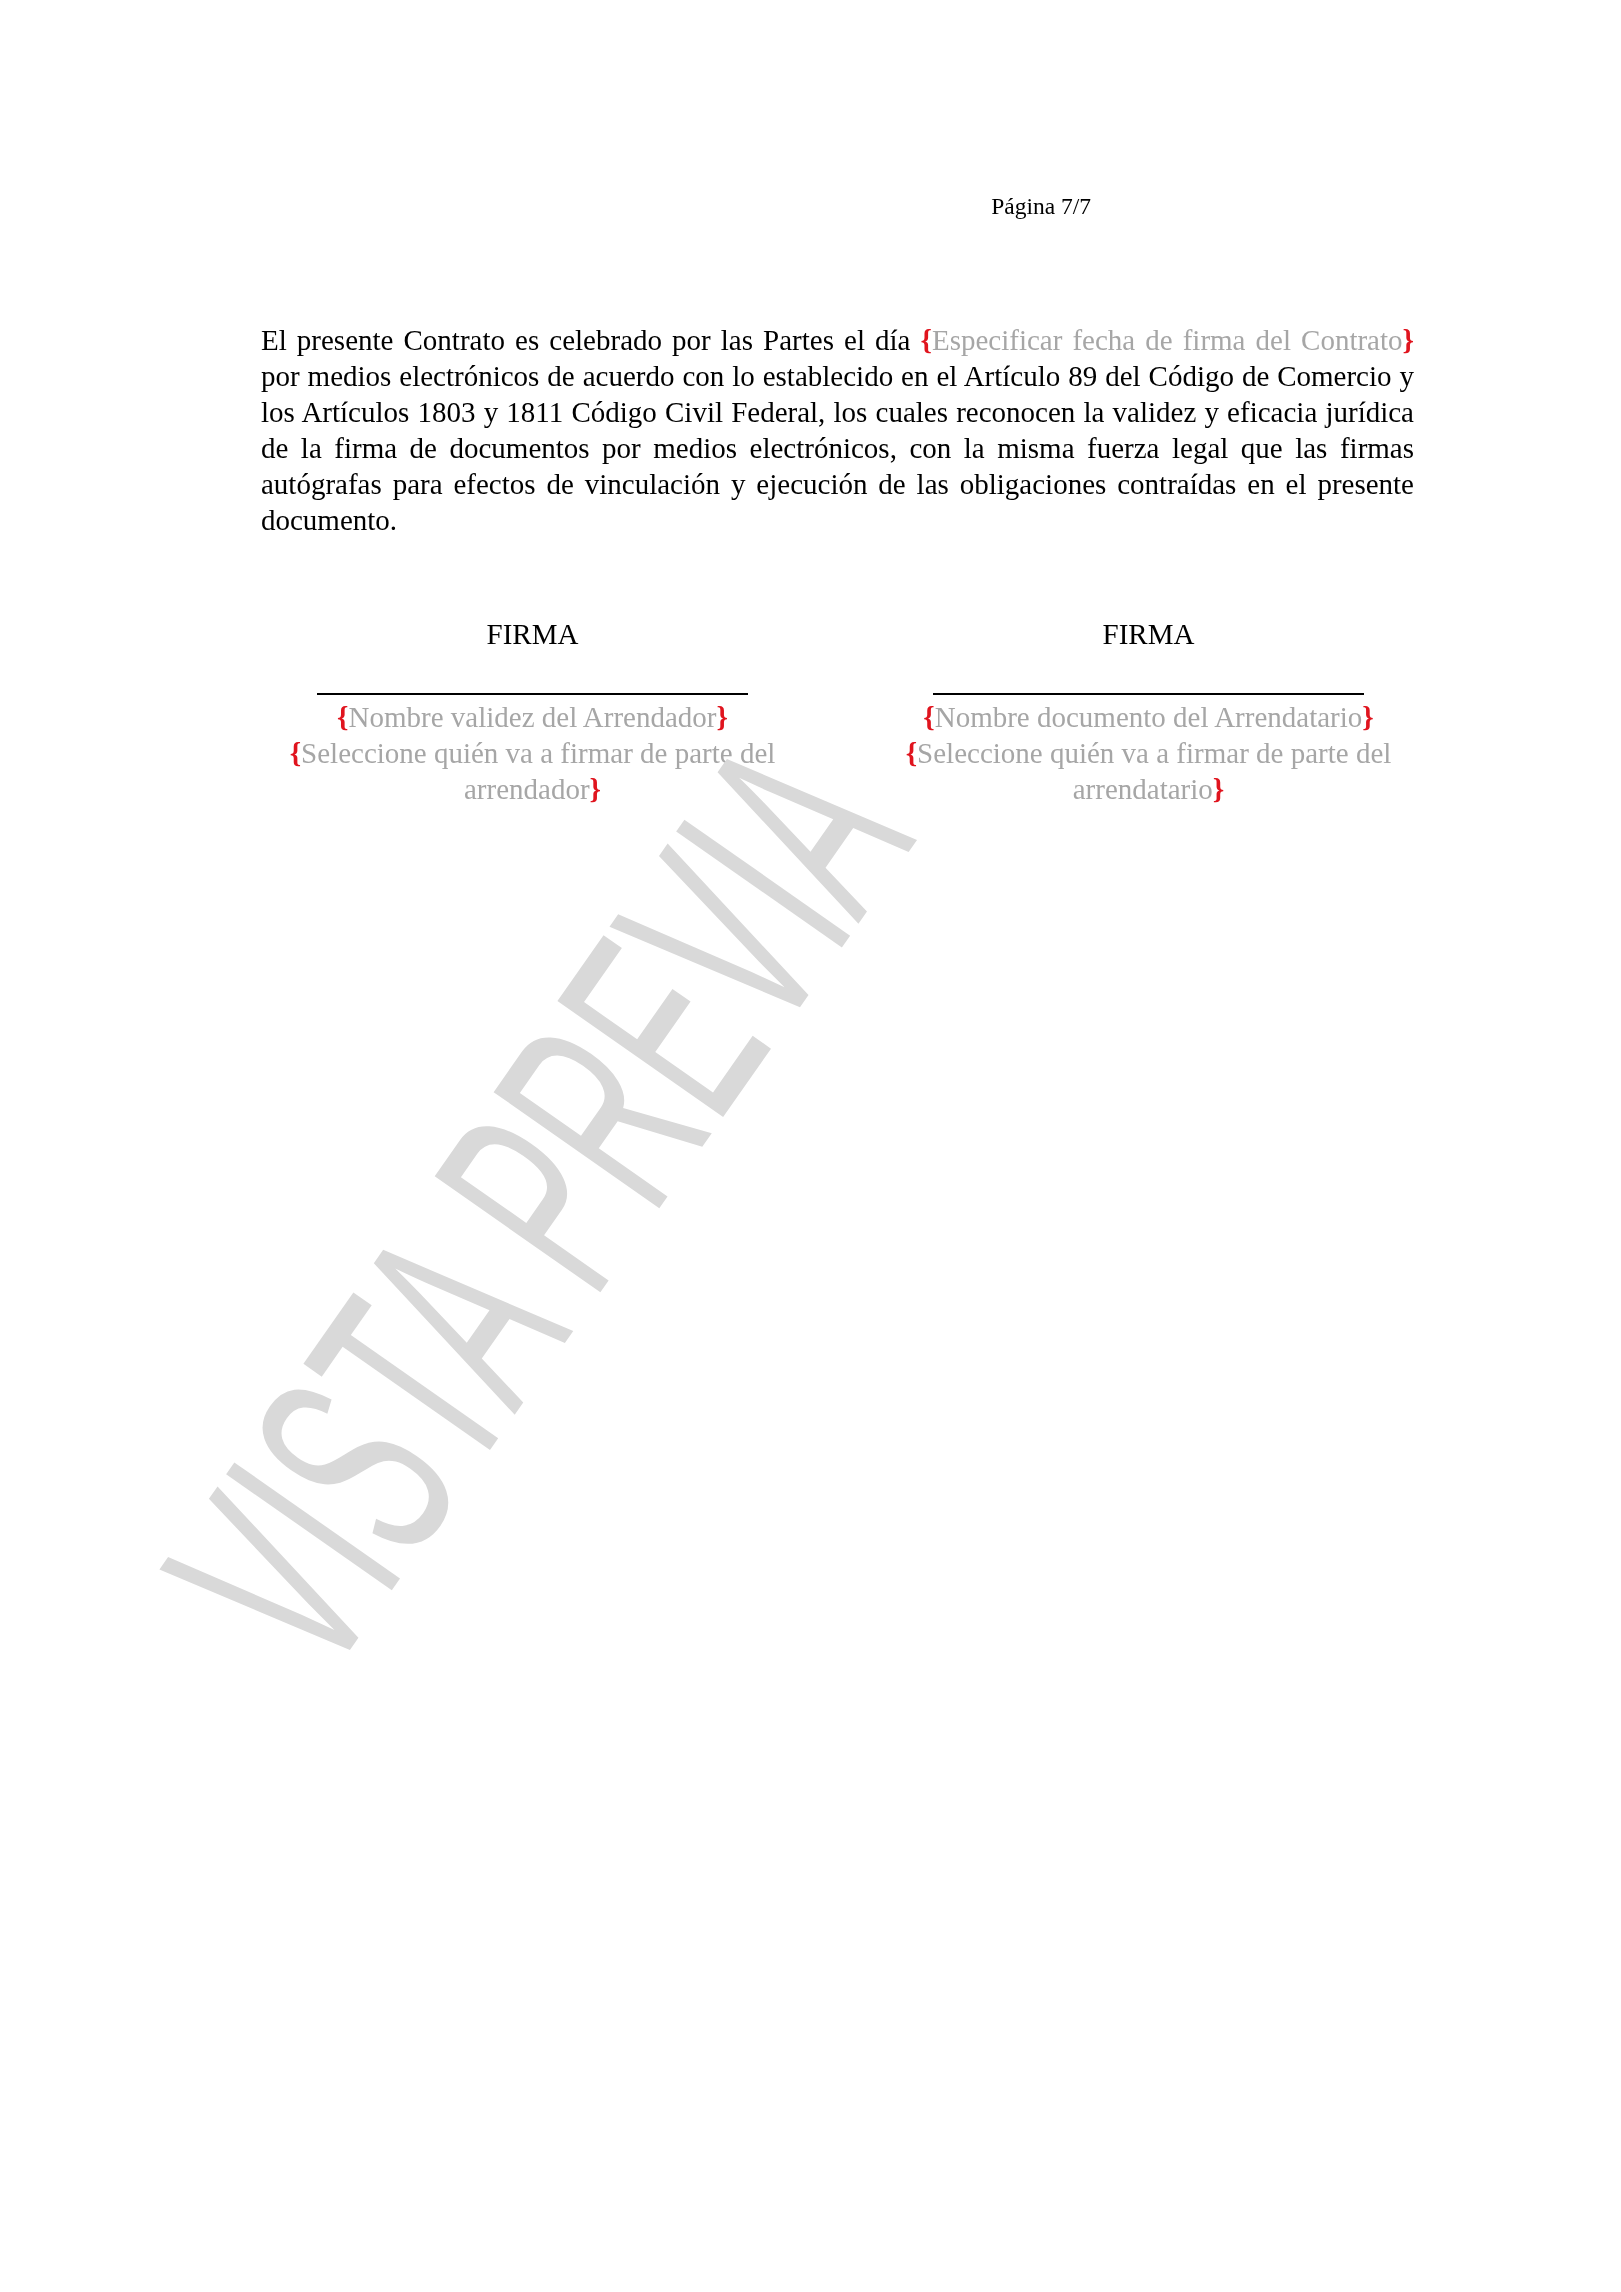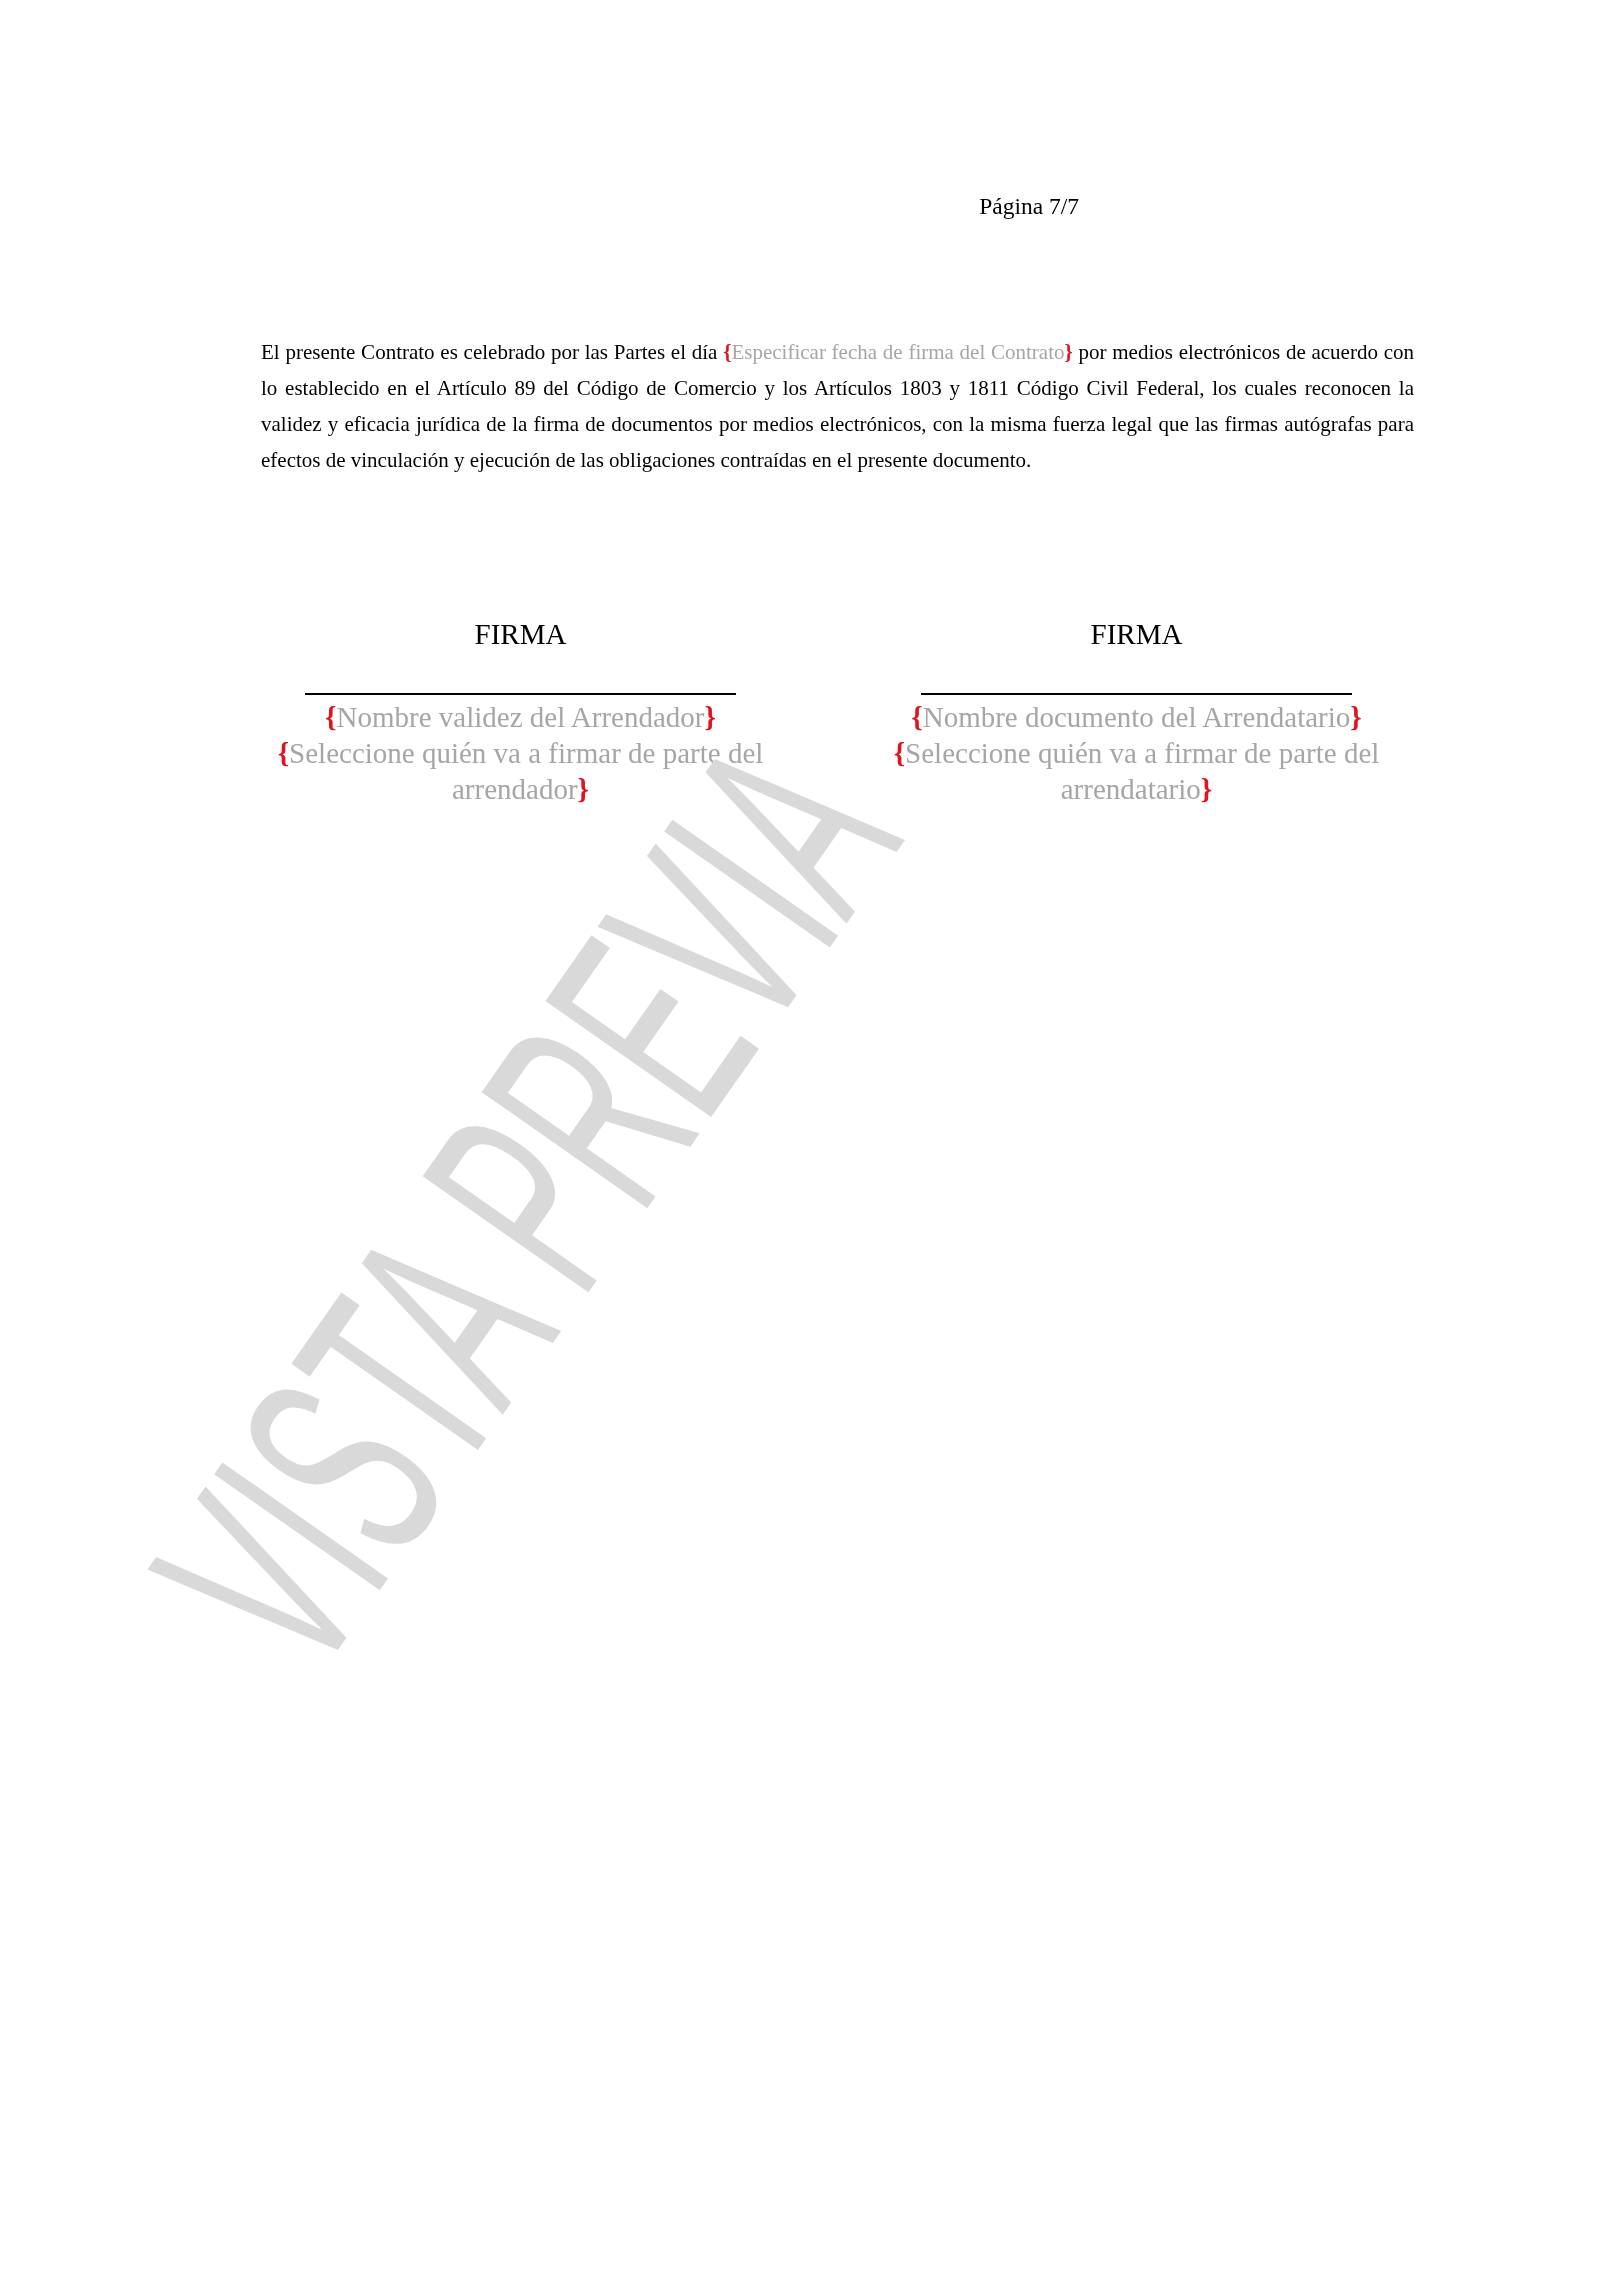--- a/index.html
+++ b/index.html
@@ -10,42 +10,42 @@
   body {
     width: 1621px;
     height: 2293px;
     position: relative;
     overflow: hidden;
     font-family: "Liberation Serif", "DejaVu Serif", serif;
     color: #000000;
   }
   .page {
     position: absolute;
-    left: 4px; top: 0;
+    left: 16px; top: 0;
     width: 1296px;
     height: 2293px;
     background: #ffffff;
   }
   .page-number {
     position: absolute;
     top: 192px;
     right: 221px;
     font-size: 23.5px;
     line-height: 29px;
   }
   .body-text {
     position: absolute;
     left: 245px;
     top: 322px;
     width: 1153px;
-    font-size: 21px;
+    font-size: 29px;
     line-height: 36px;
     text-align: justify;
     text-align-last: left;
-    margin: 12px;
+    margin: 0;
   }
   .placeholder {
     color: #a6a6a6;
   }
   .brace {
     color: #e0141e;
     font-weight: bold;
   }
   .sig-col {
     position: absolute;

